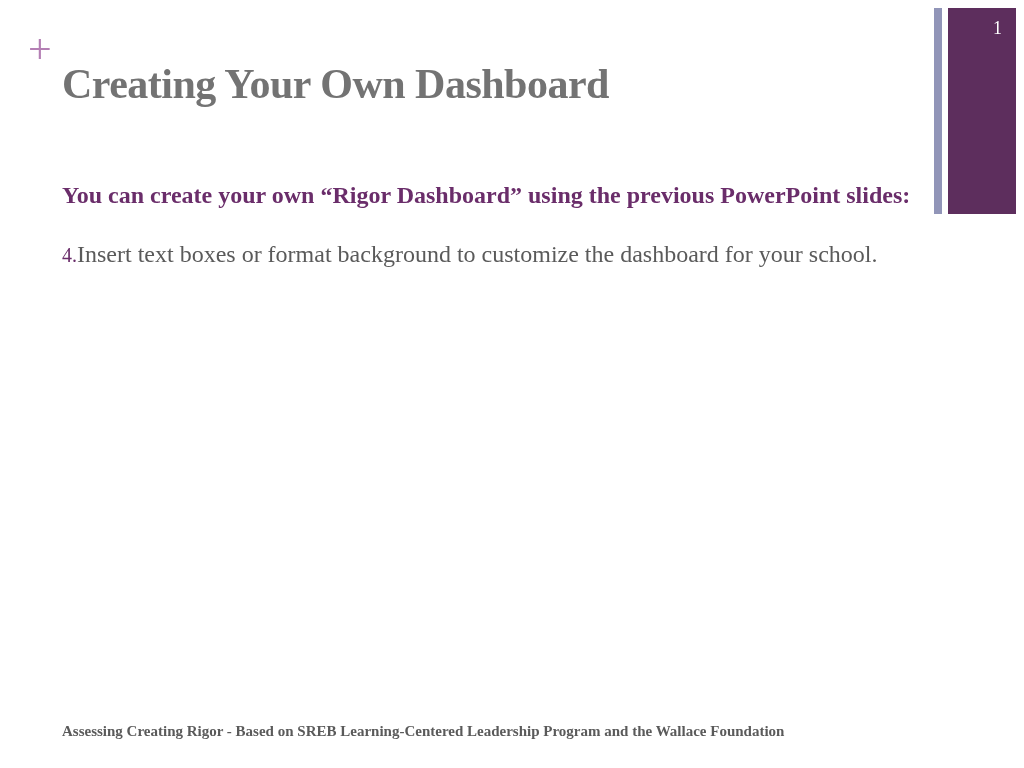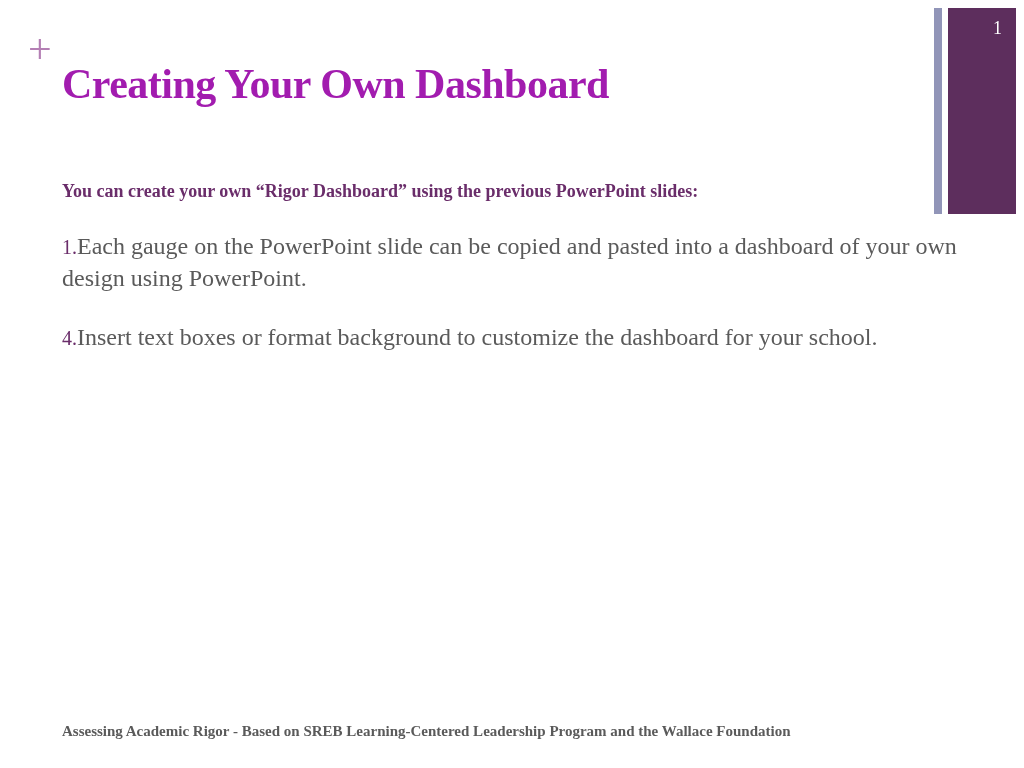--- a/index.html
+++ b/index.html
@@ -46,34 +46,34 @@
       top: 10px;
       right: 14px;
       color: #ffffff;
       font-size: 18px;
       font-family: Georgia, serif;
     }
     .title {
       position: absolute;
       top: 60px;
       left: 62px;
-      color: #a21caf;
+      color: #737373;
       font-size: 42px;
       font-weight: bold;
       letter-spacing: -0.5px;
     }
     .content {
       position: absolute;
       top: 180px;
       left: 62px;
       right: 62px;
     }
     .intro {
       color: #6a2d6a;
-      font-size: 18px;
+      font-size: 24px;
       font-weight: bold;
       line-height: 1.3;
       margin-bottom: 28px;
     }
     .list-item {
       color: #5a5a5a;
       font-size: 24px;
       line-height: 1.3;
       margin-bottom: 28px;
     }
@@ -101,24 +101,21 @@
   <div class="thick-bar">
     <div class="page-number">1</div>
   </div>
 </div>
 
 <h1 class="title">Creating Your Own Dashboard</h1>
 
 <div class="content">
   <p class="intro">You can create your own “Rigor Dashboard” using the previous PowerPoint slides:</p>
 
-  <div class="list-item">
-    <span class="list-number">1.</span><span>Each gauge on the PowerPoint slide can be copied and pasted into a dashboard of your own design using PowerPoint.</span>
-  </div>
 
 
 
   <div class="list-item">
     <span class="list-number">4.</span><span>Insert text boxes or format background to customize the dashboard for your school.</span>
   </div>
 </div>
 
-<div class="footer">Assessing Academic Rigor - Based on SREB Learning-Centered Leadership Program and the Wallace Foundation</div>
+<div class="footer">Assessing Creating Rigor - Based on SREB Learning-Centered Leadership Program and the Wallace Foundation</div>
 
 </body></html>

